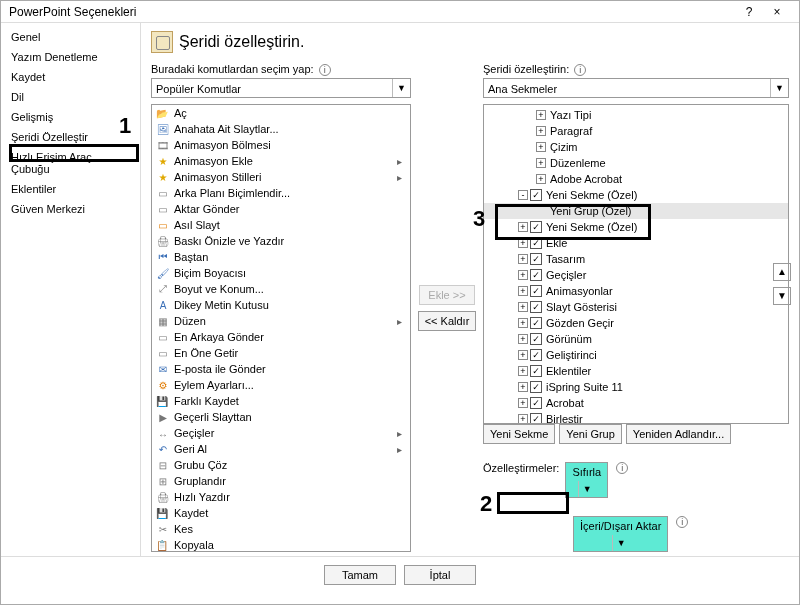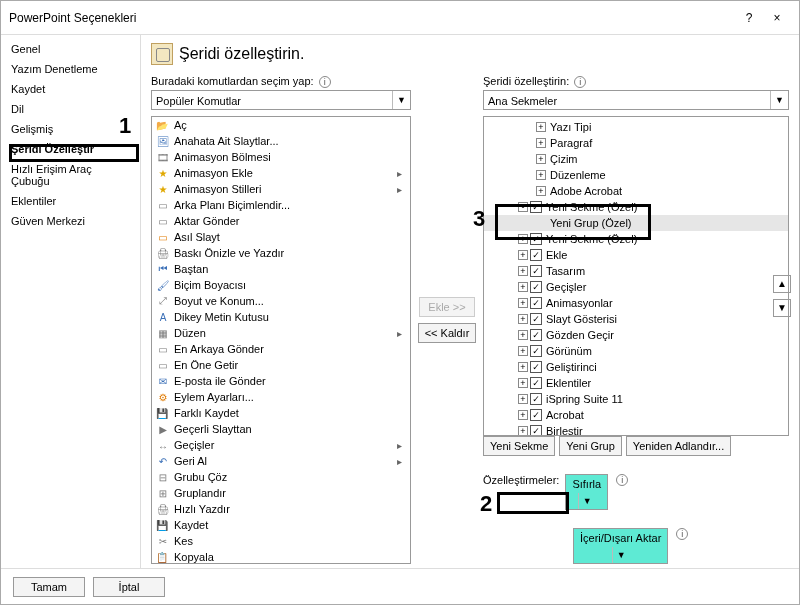--- a/index.html
+++ b/index.html
@@ -1,24 +1,24 @@
 <!DOCTYPE html>
 <html><head>
 <meta charset="utf-8">
 <style>
   * { box-sizing: border-box; margin: 0; padding: 0; }
   body { font-family: "Segoe UI", Tahoma, sans-serif; font-size: 11px; background: #f0f0f0; width: 800px; height: 605px; overflow: hidden; position: relative; }
   .dialog { position: absolute; left: 0; top: 0; width: 800px; height: 605px; background: #fff; border: 1px solid #aaa; }
-  .titlebar { height: 34px; line-height: 26px; padding: 0 8px; border-bottom: 1px solid #ddd; display: flex; justify-content: space-between; align-items: center; font-size: 12px; }
+  .titlebar { height: 22px; line-height: 26px; padding: 0 8px; border-bottom: 1px solid #ddd; display: flex; justify-content: space-between; align-items: center; font-size: 12px; }
   .titlebar .controls { display: flex; gap: 0; }
   .titlebar .controls span { width: 28px; text-align: center; cursor: pointer; }
   .body { display: flex; height: 533px; }
   .sidebar { width: 140px; border-right: 1px solid #ddd; padding: 4px 0; }
   .sidebar-item { padding: 4px 10px; cursor: pointer; }
-  .sidebar-item.selected { font-weight: bold; }
+  .sidebar-item.selected { font-weight: normal; }
   .main { flex: 1; padding: 8px 10px 4px 10px; display:flex; flex-direction:column; }
   .heading-row { display: flex; align-items: center; gap: 6px; margin-bottom: 10px; }
   .heading-row .icon { width: 22px; height: 22px; background: #f3e7c0; border: 1px solid #c0a060; display:inline-block; position:relative;}
   .heading-row .icon::after{content:"";position:absolute;left:4px;top:4px;width:12px;height:12px;border:1px solid #888;border-radius:2px;}
   .heading-row h2 { font-size: 16px; font-weight: normal; }
   .cols { display: flex; gap: 6px; flex:1; min-height:0;}
   .col { display: flex; flex-direction: column; }
   .col.left { width: 260px; }
   .col.mid { width: 60px; align-items: center; justify-content: center; gap: 6px; }
   .col.right { flex: 1; position: relative; }
@@ -42,21 +42,21 @@
   .tree-label { padding: 0 2px; }
   .ind2 { padding-left: 34px; }
   .ind3 { padding-left: 52px; }
   .right-group-btns { display: flex; gap: 4px; }
   .customize-row { display: flex; align-items: flex-start; gap: 6px; margin-top: 18px; }
   .split-btn { border:1px solid #999; background:#5eead4; display:flex; align-items:center;flex-direction:column;}
   .split-btn .lbl { padding:3px 6px;}
   .split-btn .ar { border-left:1px solid #bbb; padding:3px 4px; font-size:9px;}
   .reorder { position:absolute; right:-2px; top:200px; display:flex; flex-direction:column; gap:6px;}
   .reorder .sq { width:18px; height:18px; border:1px solid #999; text-align:center; line-height:16px; font-size:10px; cursor:pointer;}
-  .footer { display:flex; justify-content:flex-start; gap:8px; padding:8px 12px; border-top:1px solid #ddd;}
+  .footer { display:flex; justify-content:center; gap:8px; padding:8px 12px; border-top:1px solid #ddd;}
   .footer .btn { min-width:72px; }
   
   .annot { position:absolute; font-weight:bold; font-size:22px; color:#000; pointer-events:none; }
   .annot-box { position:absolute; border:3px solid #000; pointer-events:none; }
   
   .ic-folder { color:#d9a200;} .ic-blue{color:#3a6fb7;} .ic-grey{color:#777;} .ic-star{color:#e0a800;} .ic-orange{color:#e07a00;}
 </style>
 </head>
 <body>
 

